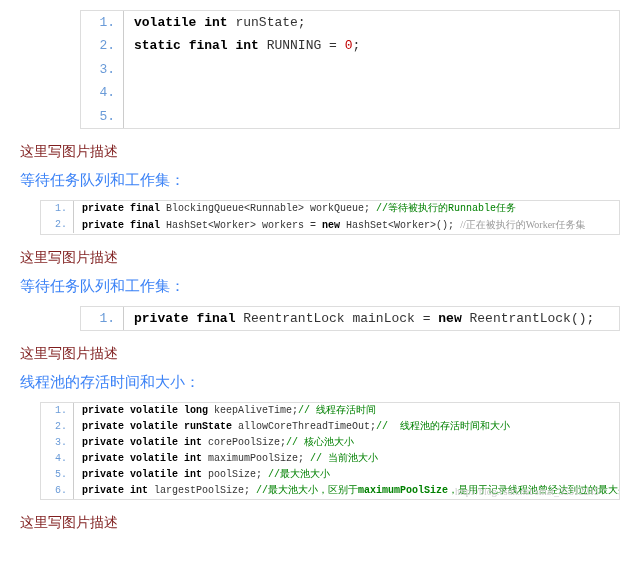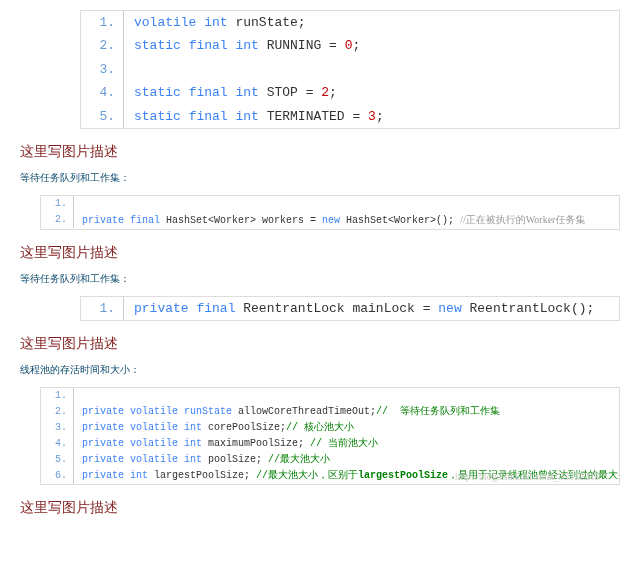--- a/index.html
+++ b/index.html
@@ -42,75 +42,74 @@
     user-select: none;
   }
   .small .line-num { width: 26px; padding-right:6px; }
   .code-content {
     padding-left: 10px;
     white-space: pre;
     overflow: hidden;
     color: #333;
   }
   .small .code-content { padding-left: 8px; }
-  .kw { color: #3b82f6; font-weight: normal; }
+  .kw { color: #000000; font-weight: bold; }
   .num { color: #c00000; }
   .cmt { color: #008000; }
   .gray-cmt { color: #999; font-family: Liberation Serif, serif; }
   .wm {
     position: absolute;
     right: 20px;
     bottom: 2px;
     font-size: 10px;
     color: #ccc;
     font-family: Liberation Serif, serif;
   }
   p.caption {
     color: #7f1d1d;
     font-size: 14px;
     margin: 14px 0 6px 0;
   }
   p.section {
-    color: #0c4a6e;
-    font-size: 10px;
+    color: #3b82f6;
+    font-size: 15px;
     margin: 10px 0 6px 0;
   }
 </style>
 </head>
 <body>
 
 <div class="code-block medium" id="b1">
     <div class="code-line">
       <div class="line-num">1.</div>
       <div class="code-content"><span class="kw">volatile</span> <span class="kw">int</span> runState;</div>
     </div>
     <div class="code-line">
       <div class="line-num">2.</div>
       <div class="code-content"><span class="kw">static</span> <span class="kw">final</span> <span class="kw">int</span> RUNNING = <span class="num">0</span>;</div>
     </div>
     <div class="code-line">
       <div class="line-num">3.</div>
     </div>
     <div class="code-line">
       <div class="line-num">4.</div>
-      <div class="code-content"><span class="kw">static</span> <span class="kw">final</span> <span class="kw">int</span> STOP = <span class="num">2</span>;</div>
     </div>
     <div class="code-line">
       <div class="line-num">5.</div>
-      <div class="code-content"><span class="kw">static</span> <span class="kw">final</span> <span class="kw">int</span> TERMINATED = <span class="num">3</span>;</div>
     </div>
   </div>
 
 <p class="caption">这里写图片描述</p>
 
 <p class="section">等待任务队列和工作集：</p>
 
 <div class="code-block small" id="b2">
     <div class="code-line">
       <div class="line-num">1.</div>
+      <div class="code-content"><span class="kw">private</span> <span class="kw">final</span> BlockingQueue&lt;Runnable&gt; workQueue; <span class="cmt">//等待被执行的Runnable任务</span></div>
     </div>
     <div class="code-line">
       <div class="line-num">2.</div>
       <div class="code-content"><span class="kw">private</span> <span class="kw">final</span> HashSet&lt;Worker&gt; workers = <span class="kw">new</span> HashSet&lt;Worker&gt;(); <span class="gray-cmt">//正在被执行的Worker任务集</span></div>
     </div>
   </div>
 
 <p class="caption">这里写图片描述</p>
 
 <p class="section">等待任务队列和工作集：</p>
@@ -123,37 +122,38 @@
   </div>
 
 <p class="caption">这里写图片描述</p>
 
 <p class="section">线程池的存活时间和大小：</p>
 
 <div class="code-block small" id="b4">
 
 <div class="code-line">
       <div class="line-num">1.</div>
+      <div class="code-content"><span class="kw">private</span> <span class="kw">volatile</span> <span class="kw">long</span> keepAliveTime;<span class="cmt">// 线程存活时间</span></div>
     </div>
     <div class="code-line">
       <div class="line-num">2.</div>
-      <div class="code-content"><span class="kw">private</span> <span class="kw">volatile</span> <span class="kw">runState</span> allowCoreThreadTimeOut;<span class="cmt">//  等待任务队列和工作集</span></div>
+      <div class="code-content"><span class="kw">private</span> <span class="kw">volatile</span> <span class="kw">runState</span> allowCoreThreadTimeOut;<span class="cmt">//  线程池的存活时间和大小</span></div>
     </div>
     <div class="code-line">
       <div class="line-num">3.</div>
       <div class="code-content"><span class="kw">private</span> <span class="kw">volatile</span> <span class="kw">int</span> corePoolSize;<span class="cmt">// 核心池大小</span></div>
     </div>
     <div class="code-line">
       <div class="line-num">4.</div>
       <div class="code-content"><span class="kw">private</span> <span class="kw">volatile</span> <span class="kw">int</span> maximumPoolSize; <span class="cmt">// 当前池大小</span></div>
     </div>
     <div class="code-line">
       <div class="line-num">5.</div>
       <div class="code-content"><span class="kw">private</span> <span class="kw">volatile</span> <span class="kw">int</span> poolSize; <span class="cmt">//最大池大小</span></div>
     </div>
     <div class="code-line">
       <div class="line-num">6.</div>
-      <div class="code-content"><span class="kw">private</span> <span class="kw">int</span> largestPoolSize; <span class="cmt">//最大池大小，区别于<b>largestPoolSize</b>，是用于记录线程池曾经达到过的最大并发，理论上小于等于。</span></div>
+      <div class="code-content"><span class="kw">private</span> <span class="kw">int</span> largestPoolSize; <span class="cmt">//最大池大小，区别于<b>maximumPoolSize</b>，是用于记录线程池曾经达到过的最大并发，理论上小于等于。</span></div>
     </div>
     <div class="wm">http://blog.csdn.net/sinat_35512245</div>
   </div>
 
 <p class="caption">这里写图片描述</p>
 
 </body></html>

